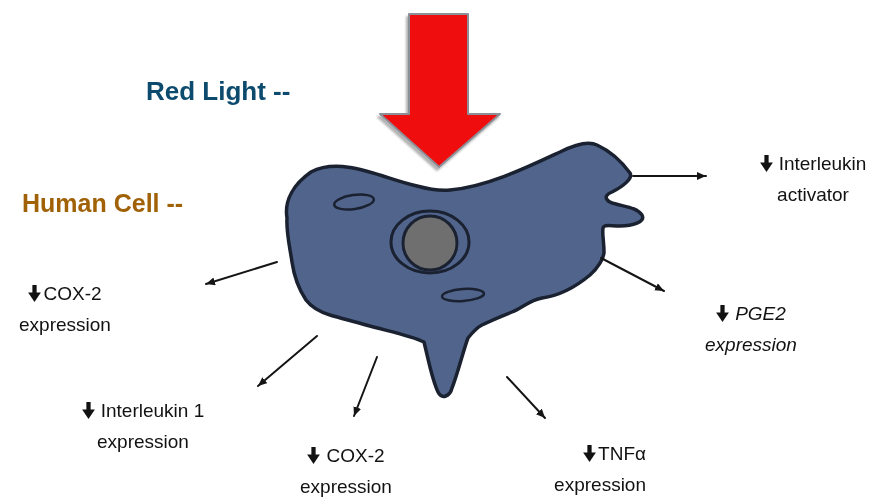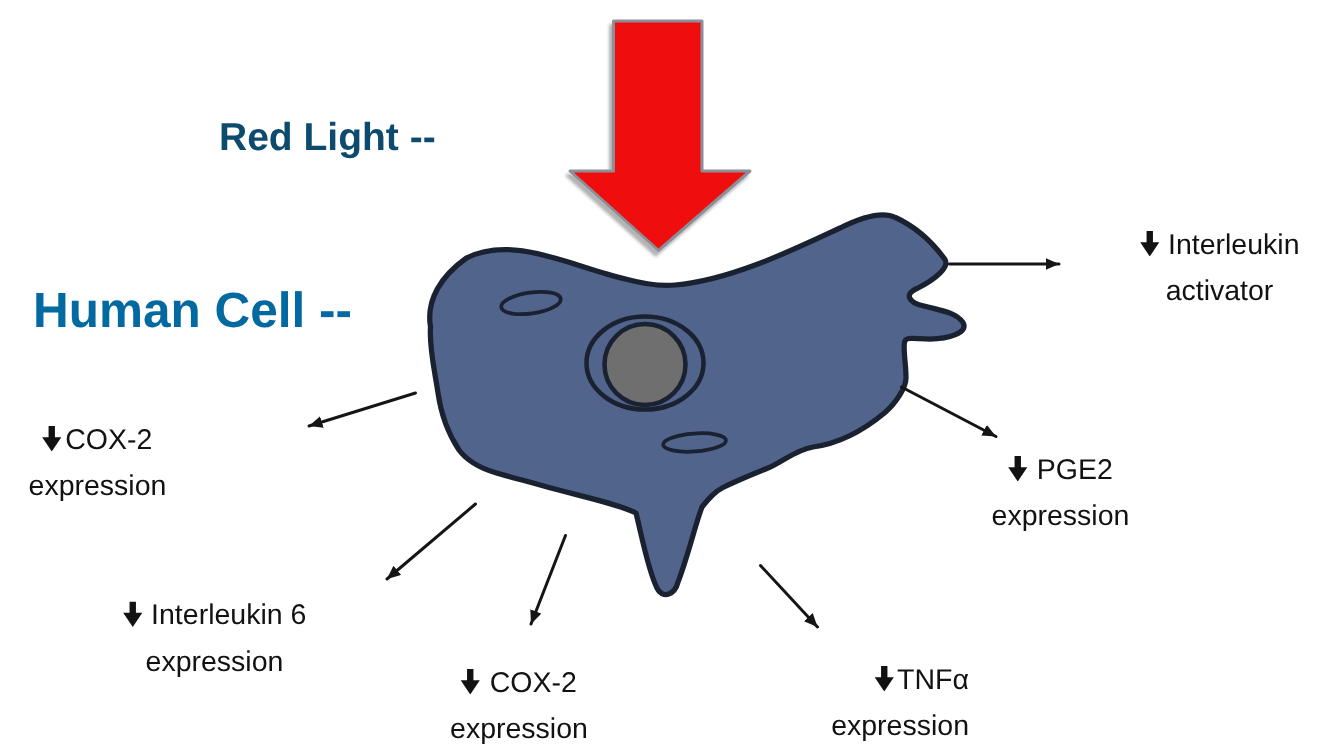--- a/index.html
+++ b/index.html
@@ -17,22 +17,22 @@
     line-height:1.05;
   }
   #red-light-heading{
     left:146px;top:38px;
     font-size:26px;
     color:#0c4a6e;
     margin-top:40px;
   }
   #human-cell-heading{
     left:22px;top:190px;
-    font-size:33px;
-    color:#0369a1;
+    font-size:25px;
+    color:#a16207;
   }
   #diagram-svg{
     position:absolute;left:0;top:0;
   }
   .label{
     position:absolute;
     text-align:center;
     color:#121212;
     font-size:19px;
     line-height:29px;
@@ -113,41 +113,41 @@
   </svg>
 
   <div class="label" style="left:734px;top:149px;width:158px;">
     <div><span class="darr"><svg width="13" height="17" viewBox="0 0 12 16" fill="#121212">
             <rect x="4" y="0" width="4" height="8"></rect>
             <polygon points="0,7 12,7 6,16"></polygon>
           </svg></span><span>Interleukin</span></div>
     <div>activator</div>
   </div>
 
-  <div class="label" style="left:636px;top:299px;width:142px;">
+  <div class="label" style="left:680px;top:299px;width:142px;font-style:italic;">
     <div><span class="darr"><svg width="13" height="17" viewBox="0 0 12 16" fill="#121212">
             <rect x="4" y="0" width="4" height="8"></rect>
             <polygon points="0,7 12,7 6,16"></polygon>
           </svg></span><span>PGE2</span></div>
     <div>expression</div>
   </div>
 
   <div class="label" style="left:0px;top:279px;width:130px;">
     <div><span class="darr tight"><svg width="13" height="17" viewBox="0 0 12 16" fill="#121212">
             <rect x="4" y="0" width="4" height="8"></rect>
             <polygon points="0,7 12,7 6,16"></polygon>
           </svg></span><span>COX-2</span></div>
     <div>expression</div>
   </div>
 
   <div class="label" style="left:60px;top:396px;width:166px;">
     <div><span class="darr"><svg width="13" height="17" viewBox="0 0 12 16" fill="#121212">
             <rect x="4" y="0" width="4" height="8"></rect>
             <polygon points="0,7 12,7 6,16"></polygon>
-          </svg></span><span>Interleukin 6</span></div>
+          </svg></span><span>Interleukin 1</span></div>
     <div>expression</div>
   </div>
 
   <div class="label" style="left:278px;top:441px;width:136px;">
     <div><span class="darr"><svg width="13" height="17" viewBox="0 0 12 16" fill="#121212">
             <rect x="4" y="0" width="4" height="8"></rect>
             <polygon points="0,7 12,7 6,16"></polygon>
           </svg></span><span>COX-2</span></div>
     <div>expression</div>
   </div>

